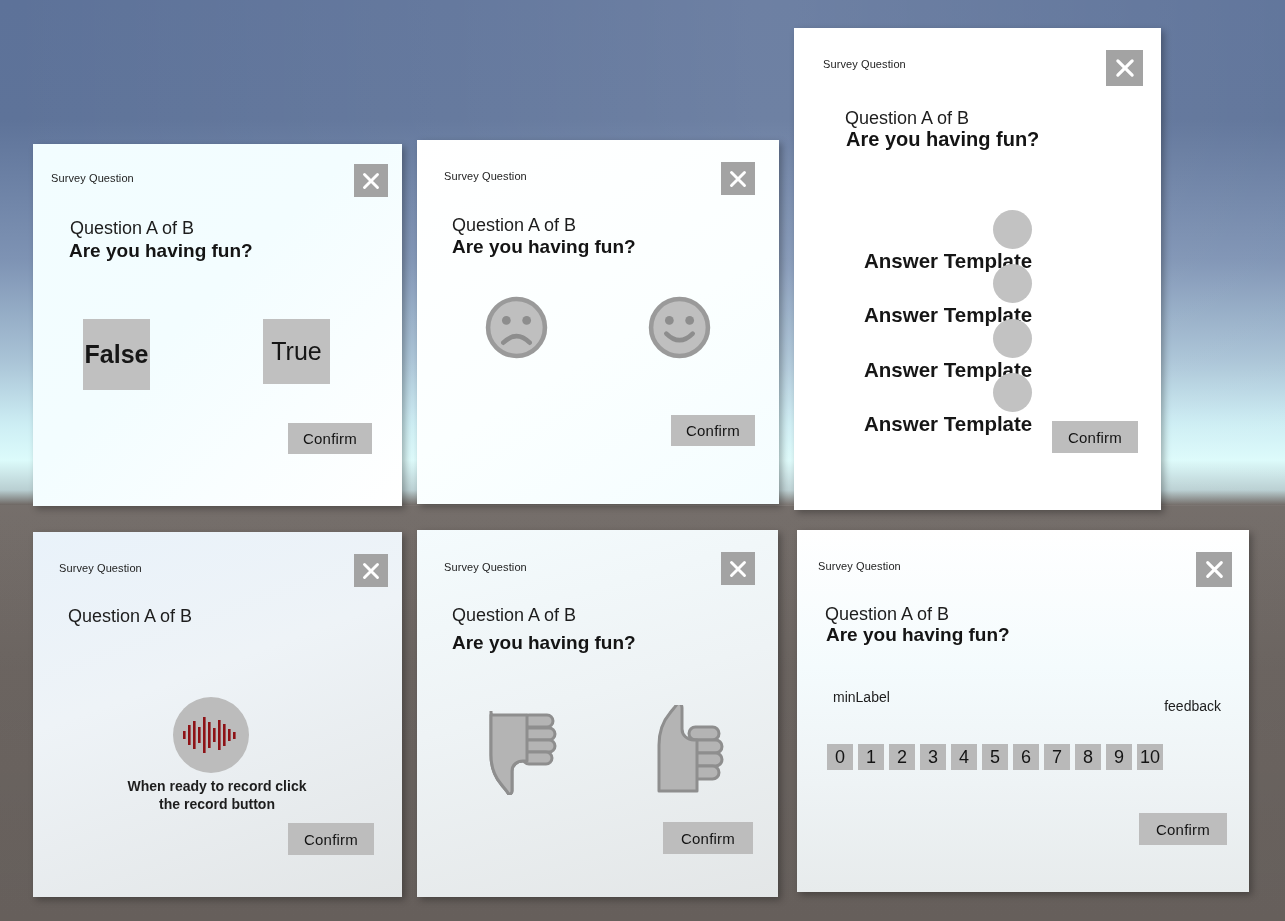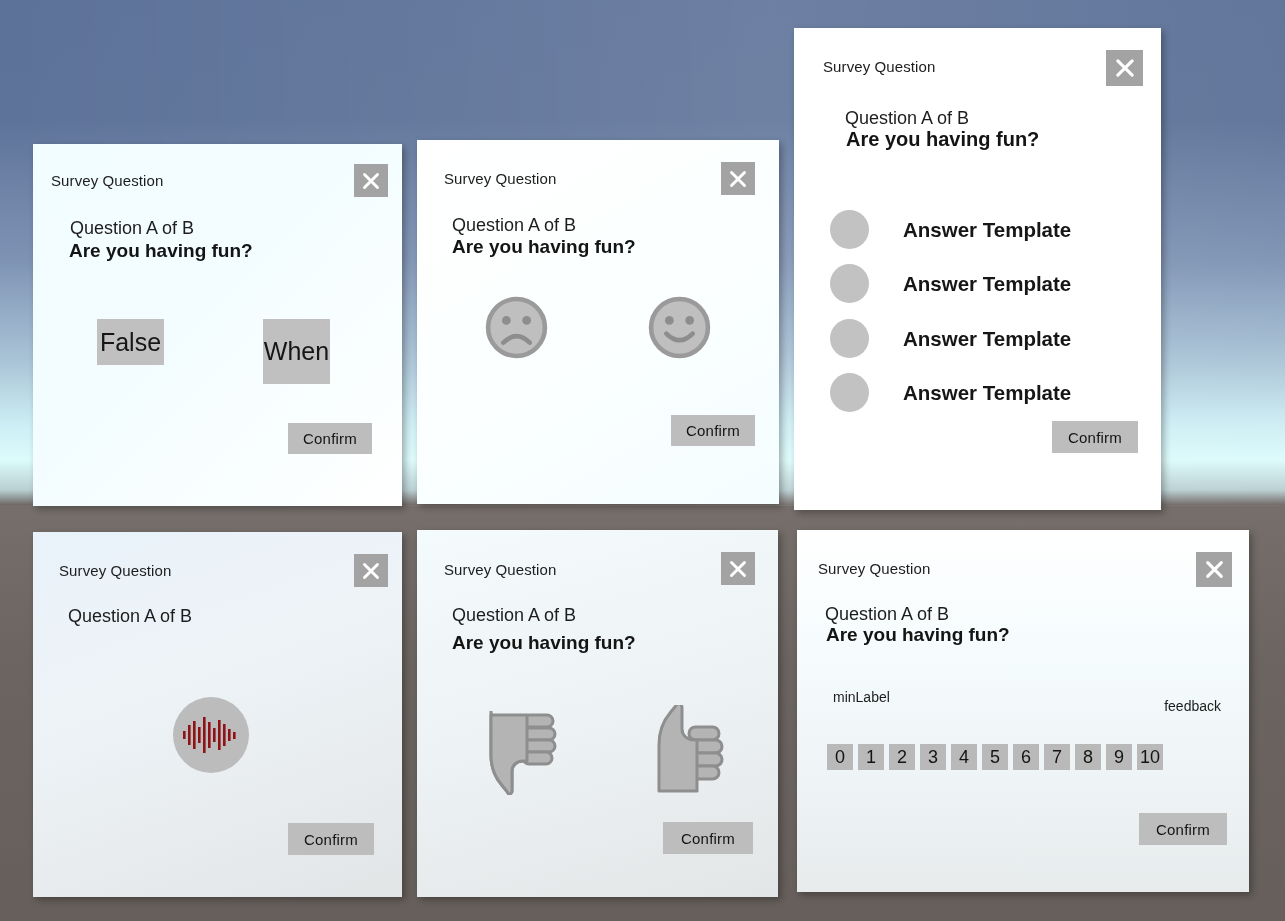--- a/index.html
+++ b/index.html
@@ -57,21 +57,21 @@
 
   .card-inner {
     position: relative;
     width: 100%;
     height: 100%;
   }
 
   
   .survey-title {
     position: absolute;
-    font-size: 15px;
+    font-size: 11px;
     color: #1d1d1d;
     letter-spacing: 0.1px;
   }
   .question-counter {
     position: absolute;
     font-size: 18px;
     color: #1d1d1d;
     margin-top: 12px;
   }
   .question-text {
@@ -116,22 +116,23 @@
     cursor: pointer;
   }
 
   
   .face { position: absolute; cursor: pointer; }
 
   
   .answer-row {
     position: absolute;
     display: flex;
-    align-items: center;
-    cursor: pointer;
+    align-items: flex-end;
+    cursor: pointer;
+    flex-direction: column;
   }
   .answer-bullet {
     width: 39px; height: 39px;
     border-radius: 50%;
     background: #c2c2c2;
     flex: none;
   }
   .answer-label {
     margin-left: 34px;
     font-size: 20.5px;
@@ -198,22 +199,22 @@
   <div class="card-inner">
     <div class="survey-title" style="left:18px; top:28px;">Survey Question</div>
     <div class="close-btn" style="right:14px; top:20px; width:34px; height:33px;">
       <svg width="20" height="20" viewBox="0 0 20 20">
         <path d="M3.5 3.5 L16.5 16.5 M16.5 3.5 L3.5 16.5" stroke="#ffffff" stroke-width="2.9" stroke-linecap="round"></path>
       </svg>
     </div>
     <div class="question-counter" style="left:37px; top:62px;">Question A of B</div>
     <div class="question-text" style="left:36px; top:94px; width:300px;">Are you having fun?</div>
 
-    <div class="tf-btn" style="left:64px; top:175px; width:67px; height:46px;">False</div>
-    <div class="tf-btn" style="left:230px; top:175px; width:67px; height:65px;">When</div>
+    <div class="tf-btn" style="left:50px; top:175px; width:67px; height:71px;font-weight:bold;">False</div>
+    <div class="tf-btn" style="left:230px; top:175px; width:67px; height:65px;">True</div>
 
     <div class="confirm-btn" style="left:255px; top:279px; width:84px; height:31px;">Confirm</div>
   </div>
 </div>
 
 <div class="card" style="left:417px; top:140px; width:362px; height:364px;
             background:linear-gradient(150deg,#ffffff 0%,#fbffff 55%,#f4fdff 100%);">
   <div class="card-inner">
     <div class="survey-title" style="left:27px; top:30px;">Survey Question</div>
     <div class="close-btn" style="right:24px; top:22px; width:34px; height:33px;">
@@ -299,20 +300,24 @@
           <rect x="26" y="8" width="2.6" height="26"></rect>
           <rect x="31" y="14" width="2.6" height="14"></rect>
           <rect x="36" y="6" width="2.6" height="30"></rect>
           <rect x="41" y="10" width="2.6" height="22"></rect>
           <rect x="46" y="15" width="2.6" height="12"></rect>
           <rect x="51" y="18" width="2.6" height="7"></rect>
         </g>
       </svg>
     </div>
 
+    <div class="record-hint" style="left:34px; top:246px; width:300px;">
+      <span>When ready to record click</span><br>
+      <span>the record button</span>
+    </div>
 
     <div class="confirm-btn" style="left:255px; top:291px; width:86px; height:32px;">Confirm</div>
   </div>
 </div>
 
 <div class="card" style="left:417px; top:530px; width:361px; height:367px;
             background:linear-gradient(165deg,#f4fbfd 0%,#eef3f5 45%,#e3e6e7 100%);">
   <div class="card-inner">
     <div class="survey-title" style="left:27px; top:31px;">Survey Question</div>
     <div class="close-btn" style="right:23px; top:22px; width:34px; height:33px;">

